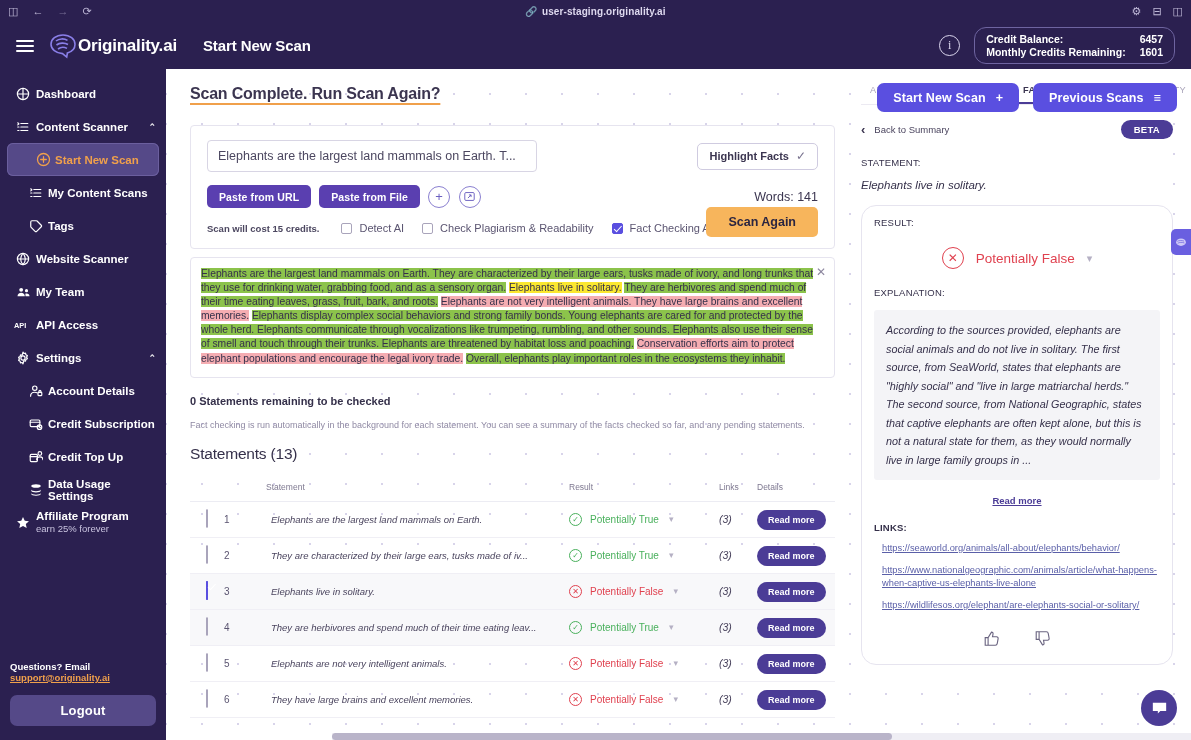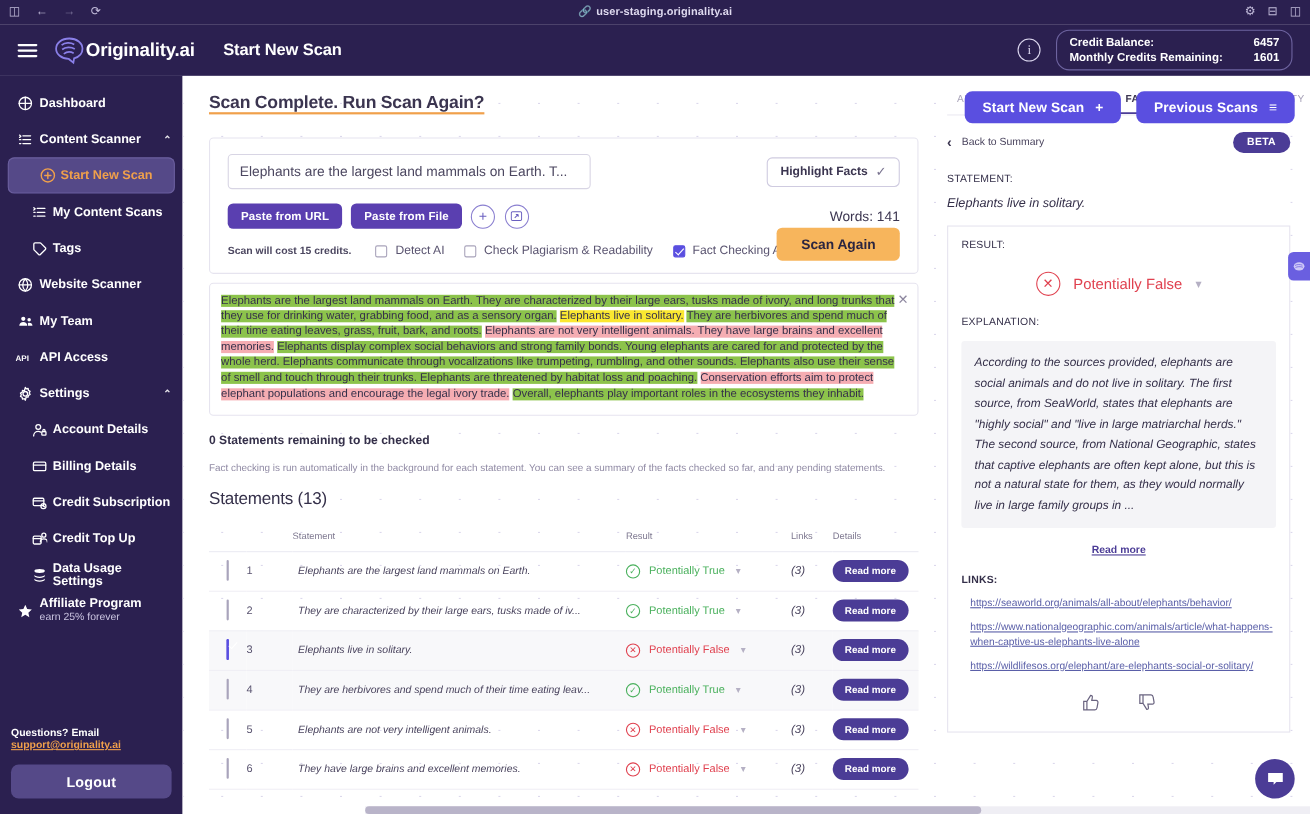--- a/index.html
+++ b/index.html
@@ -39,21 +39,21 @@
   .brand-name { color: #fff; font-size: 17px; font-weight: bold; letter-spacing: -.2px; }
   .page-title-h { color: #fff; font-size: 15px; font-weight: bold; margin-left: 26px; letter-spacing: -.1px; }
   .header-right { margin-left: auto; display: flex; align-items: center; gap: 14px; }
   .info-circle {
     width: 21px; height: 21px; border: 1.6px solid #dcd7ef; border-radius: 50%;
     color: #dcd7ef; font-size: 12px; display: flex; align-items: center; justify-content: center;
     font-family: "Liberation Serif", serif; cursor: pointer;
   }
   .credit-box {
     border: 1.5px solid #6e64a0; border-radius: 12px; padding: 5px 11px;
-    display: grid; grid-template-columns: auto auto; gap: 1px 28px;
+    display: grid; grid-template-columns: auto auto; gap: 1px 14px;
     font-size: 10.5px; color: #fff; font-weight: bold;
   }
   .credit-box .val { text-align: right; }
 
   
   .body-wrap { display: flex; height: 671px; }
 
   
   .sidebar {
     width: 166px; background: #2b2050; flex: none; position: relative;
@@ -230,21 +230,21 @@
   .back-sum { display: flex; align-items: center; gap: 9px; cursor: pointer; }
   .back-chev { color: #3b3550; font-size: 13px; font-weight: bold; }
   .back-txt { font-size: 9.5px; color: #4a445e; }
   .beta-badge {
     margin-left: auto; background: #4b3c96; color: #fff; border-radius: 10px;
     padding: 4px 13px; font-size: 9.5px; font-weight: bold; letter-spacing: .3px;
   }
   .rp-lbl { font-size: 9.5px; font-weight: normal; color: #35304a; letter-spacing: .2px; margin-top: 18px; }
   .rp-stmt { font-size: 11.5px; font-style: italic; color: #35304a; margin-top: 11px; }
   .result-card {
-    margin-top: 14px; border: 1px solid #e6e4ef; border-radius: 0;
+    margin-top: 14px; border: 1px solid #e6e4ef; border-radius: 15px;
     padding: 11px 12px 13px;
   }
   .result-row { display: flex; align-items: center; justify-content: center; gap: 12px; margin-top: 19px; }
   .result-ico {
     width: 22px; height: 22px; border-radius: 50%; border: 1.6px solid #e0414f;
     color: #e0414f; display: flex; align-items: center; justify-content: center; font-size: 12px;
   }
   .result-txt { font-size: 13.5px; color: #e0414f; }
   .result-chev { color: #b5b0c4; font-size: 11px; }
   .expl-box {
@@ -413,29 +413,20 @@
           <div class="nav-item sub">
             <span class="ico">
               <svg width="14" height="14" viewBox="0 0 16 16">
                 <circle cx="6.6" cy="4.8" r="2.5" stroke="currentColor" fill="none" stroke-width="1.35" stroke-linecap="round" stroke-linejoin="round"></circle>
                 <path d="M1.8 14c0-2.7 2.1-4.6 4.8-4.6 1 0 1.9.3 2.6.7" stroke="currentColor" fill="none" stroke-width="1.35" stroke-linecap="round" stroke-linejoin="round"></path>
                 <rect x="10.3" y="9.6" width="4.3" height="3.6" rx=".6" stroke="currentColor" fill="none" stroke-width="1.35" stroke-linecap="round" stroke-linejoin="round"></rect>
                 <path d="M11.4 9.6V8.4a1.1 1.1 0 012.2 0v1.2" stroke="currentColor" fill="none" stroke-width="1.35" stroke-linecap="round" stroke-linejoin="round"></path>
               </svg>
             </span>
             <span>Account Details</span>
-          </div>
-          <div class="nav-item sub">
-            <span class="ico">
-              <svg width="14" height="14" viewBox="0 0 16 16">
-                <rect x="1.6" y="3.6" width="12.8" height="8.8" rx="1.3" stroke="currentColor" fill="none" stroke-width="1.35" stroke-linecap="round" stroke-linejoin="round"></rect>
-                <path d="M1.6 6.6h12.8" stroke="currentColor" fill="none" stroke-width="1.35" stroke-linecap="round" stroke-linejoin="round"></path>
-              </svg>
-            </span>
-            <span>Billing Details</span>
           </div>
           <div class="nav-item sub">
             <span class="ico">
               <svg width="14" height="14" viewBox="0 0 16 16">
                 <rect x="1.4" y="3.4" width="11" height="7.6" rx="1.2" stroke="currentColor" fill="none" stroke-width="1.35" stroke-linecap="round" stroke-linejoin="round"></rect>
                 <path d="M1.4 6h11" stroke="currentColor" fill="none" stroke-width="1.35" stroke-linecap="round" stroke-linejoin="round"></path>
                 <circle cx="12" cy="11.6" r="2.6" stroke="currentColor" fill="none" stroke-width="1.35" stroke-linecap="round" stroke-linejoin="round"></circle>
                 <path d="M12 9.8v1.8l1.2.7" stroke="currentColor" fill="none" stroke-width="1.35" stroke-linecap="round" stroke-linejoin="round"></path>
               </svg>
             </span>

